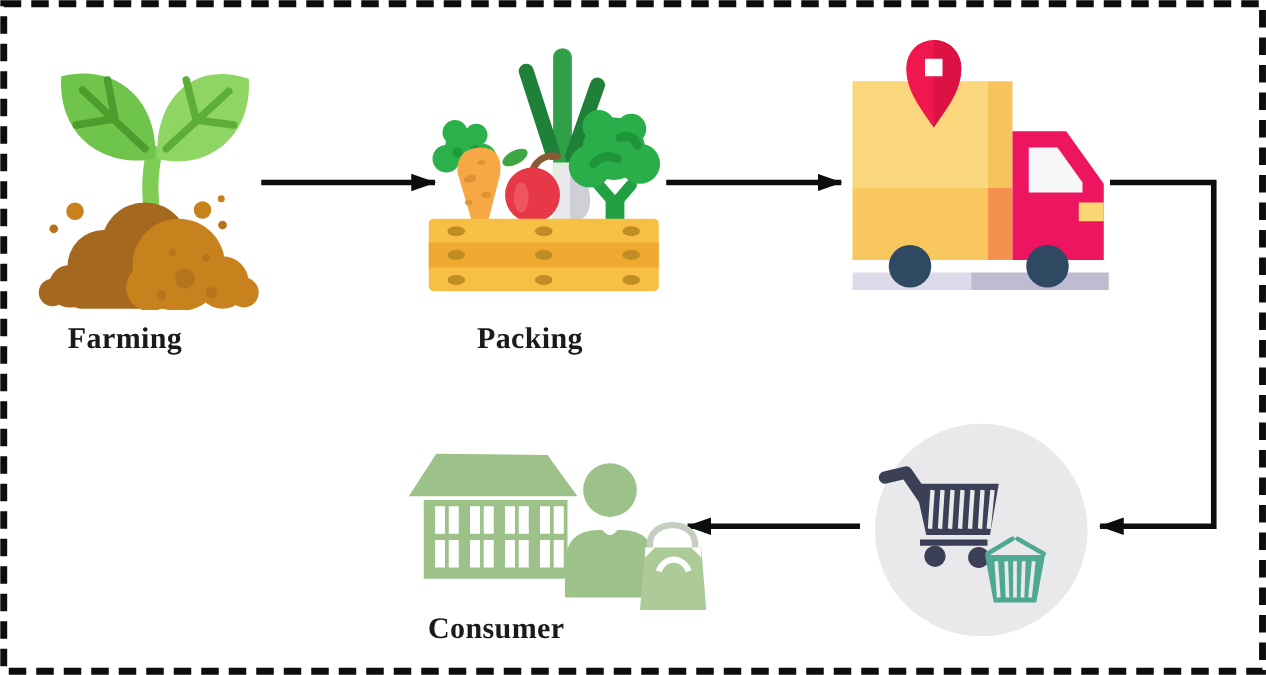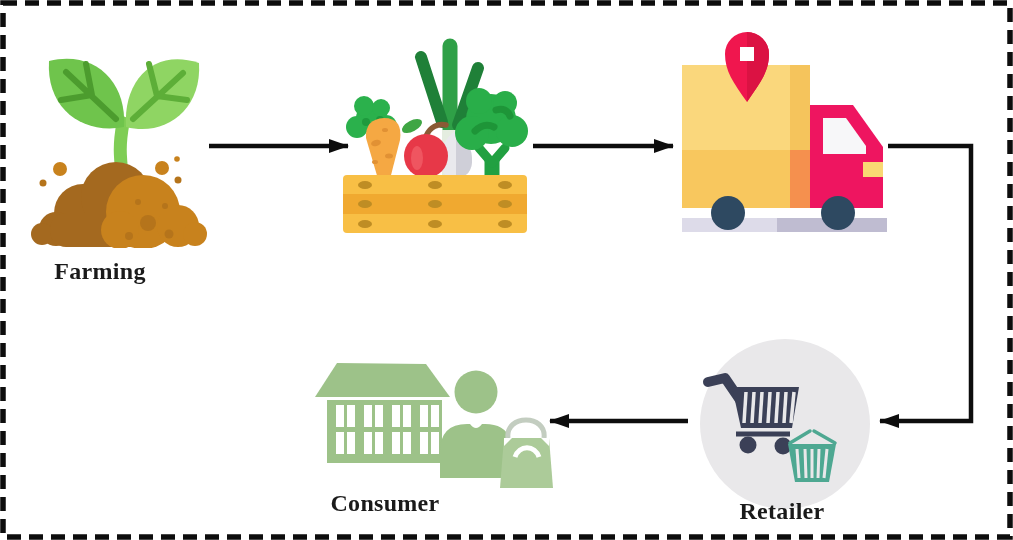--- a/index.html
+++ b/index.html
@@ -124,20 +124,21 @@
       <ellipse cx="32" cy="155" rx="7" ry="4" fill="#bf8d24"></ellipse>
       <ellipse cx="102" cy="155" rx="7" ry="4" fill="#bf8d24"></ellipse>
       <ellipse cx="172" cy="155" rx="7" ry="4" fill="#bf8d24"></ellipse>
       <ellipse cx="32" cy="174" rx="7" ry="4" fill="#bf8d24"></ellipse>
       <ellipse cx="102" cy="174" rx="7" ry="4" fill="#bf8d24"></ellipse>
       <ellipse cx="172" cy="174" rx="7" ry="4" fill="#bf8d24"></ellipse>
       <ellipse cx="32" cy="194" rx="7" ry="4" fill="#bf8d24"></ellipse>
       <ellipse cx="102" cy="194" rx="7" ry="4" fill="#bf8d24"></ellipse>
       <ellipse cx="172" cy="194" rx="7" ry="4" fill="#bf8d24"></ellipse>
     </svg>
+    <div class="stage-label" style="left:99px;top:230px;">Packing</div>
   </div>
 
   <div class="stage" style="left:672px;top:24px;width:220px;height:266px;">
     <svg class="icon" style="left:7px;top:0;" width="212" height="210" viewBox="0 0 212 210">
 
       <rect x="3" y="194" width="95" height="14" fill="#dddbe9"></rect>
       <rect x="98" y="194" width="110" height="14" fill="#bfbcd1"></rect>
 
       <rect x="3" y="41" width="108" height="85" fill="#fad77c"></rect>
       <rect x="3" y="126" width="108" height="58" fill="#f8c75e"></rect>
@@ -176,24 +177,23 @@
       <circle cx="84" cy="108" r="8.5" fill="#3b4057"></circle>
 
       <path d="M91,105 L111,93 M136,105 L115,93" fill="none" stroke="#4ea892" stroke-width="3.5" stroke-linecap="round"></path>
       <path d="M89,106 L137,106 L130,144 L96,144 Z" fill="#4ea892"></path>
       <line x1="98" y1="111" x2="100" y2="140" stroke="#e9e8ea" stroke-width="3"></line>
       <line x1="106" y1="111" x2="107" y2="140" stroke="#e9e8ea" stroke-width="3"></line>
       <line x1="113" y1="111" x2="113" y2="140" stroke="#e9e8ea" stroke-width="3"></line>
       <line x1="120" y1="111" x2="119" y2="140" stroke="#e9e8ea" stroke-width="3"></line>
       <line x1="128" y1="111" x2="125" y2="140" stroke="#e9e8ea" stroke-width="3"></line>
     </svg>
-    <div class="stage-label" style="left:92px;top:160px;">Retailer</div>
-  </div>
-
-  <div class="stage" style="left:300px;top:354px;width:260px;height:168px;">
+  </div>
+
+  <div class="stage" style="left:312px;top:354px;width:260px;height:168px;">
     <svg class="icon" style="left:6px;top:0;" width="250" height="140" viewBox="0 0 250 140">
 
       <polygon points="31,9 120,10 144,43 9,43" fill="#9dc289"></polygon>
 
       <rect x="21" y="46" width="115" height="63" fill="#9dc289"></rect>
 
       <rect x="30" y="51" width="8" height="22" fill="#ffffff"></rect>
         <rect x="41" y="51" width="8" height="22" fill="#ffffff"></rect>
       <rect x="58" y="51" width="8" height="22" fill="#ffffff"></rect>
         <rect x="69" y="51" width="8" height="22" fill="#ffffff"></rect>

